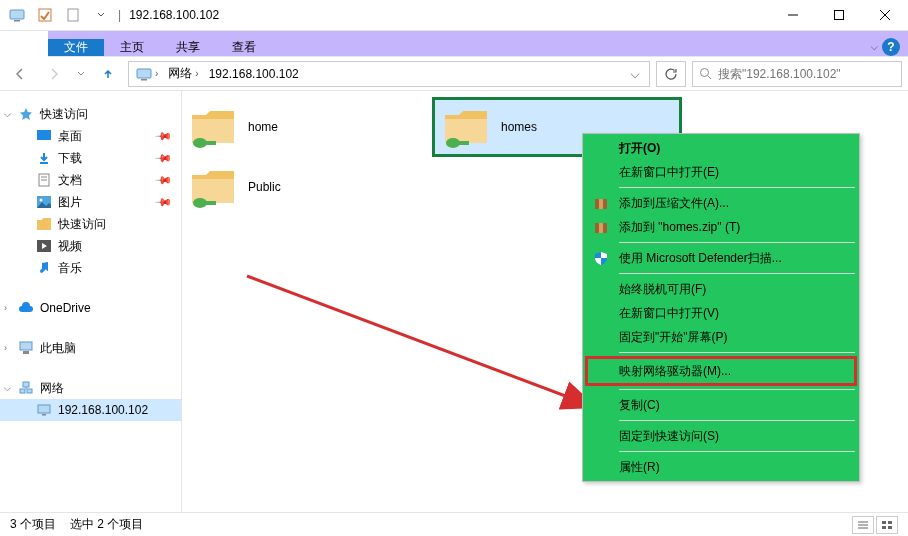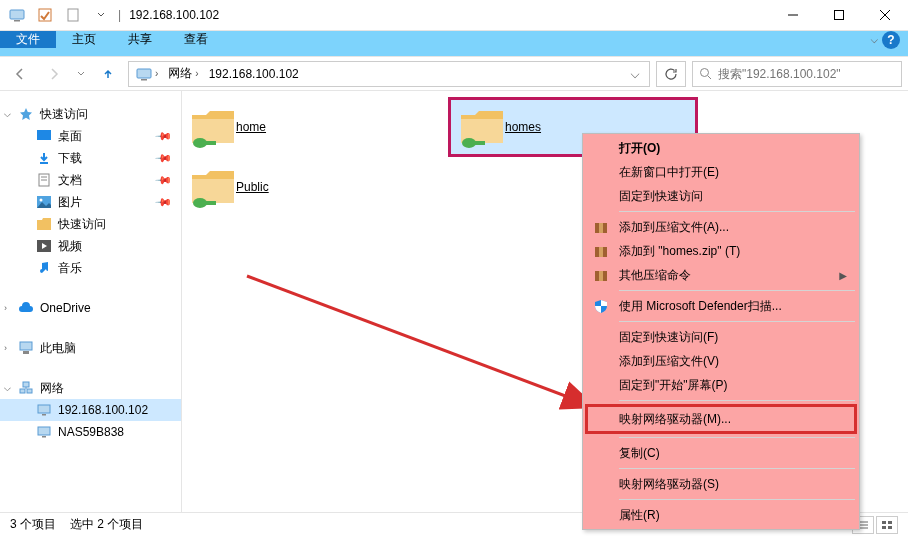--- a/index.html
+++ b/index.html
@@ -8,21 +8,21 @@
     
     .titlebar { height: 31px; display: flex; align-items: center; border-bottom: 1px solid #e5e5e5; background: #fff; }
     .titlebar-left { display: flex; align-items: center; height: 100%; }
     .qat-icon { width: 22px; height: 22px; margin-left: 6px; display: flex; align-items: center; justify-content: center; }
     .title-sep { margin: 0 6px; color: #777; }
     .title-text { margin-left: 2px; font-size: 12px; }
     .titlebar-right { margin-left: auto; display: flex; }
     .winbtn { width: 46px; height: 31px; display: flex; align-items: center; justify-content: center; }
     
     
-    .tabstrip { height: 26px; background: #7dd3fc; display: flex; align-items: flex-start; border-bottom: 1px solid #e5e5e5; }
+    .tabstrip { height: 26px; background: #c4b5fd; display: flex; align-items: flex-end; border-bottom: 1px solid #e5e5e5; margin-left: 48px; }
     .tab { padding: 0 16px; display: flex; align-items: center; font-size: 12px; }
     .tab.file { background: #1979ca; color: #fff; }
     .tabstrip-right { margin-left: auto; display: flex; align-items: center; padding-right: 8px; gap: 4px; }
     .help-circle { width: 18px; height: 18px; border-radius: 50%; background: #1979ca; color: #fff; display: flex; align-items: center; justify-content: center; font-size: 12px; font-weight: bold; }
     
     
     .addressrow { height: 34px; display: flex; align-items: center; padding: 4px 6px; gap: 6px; border-bottom: 1px solid #e5e5e5; }
     .navbtn { width: 28px; height: 26px; display: flex; align-items: center; justify-content: center; color: #888; }
     .navbtn.enabled { color: #1979ca; }
     .addressbar { flex: 1; height: 26px; border: 1px solid #ccc; display: flex; align-items: center; padding: 0 4px; gap: 4px; }
@@ -42,33 +42,33 @@
     .navitem { height: 22px; display: flex; align-items: center; padding-left: 18px; gap: 6px; position: relative; }
     .navitem.child { padding-left: 36px; }
     .navitem.selected { background: #cde8ff; }
     .pin { position: absolute; right: 10px; color: #888; font-size: 11px; transform: rotate(45deg); }
     .exp { position: absolute; left: 4px; color: #666; font-size: 9px; }
     .nicon { width: 16px; height: 16px; display: flex; align-items: center; justify-content: center; }
     
     
     .content { flex: 1; position: relative; padding: 6px 0 0 0; }
     .itemrow { display: flex; }
-    .folderitem { width: 250px; height: 60px; display: flex; align-items: center; padding: 0 8px; gap: 0; text-decoration: underline; }
+    .folderitem { width: 250px; height: 60px; display: flex; align-items: center; padding: 0 8px; gap: 12px; }
     .folderitem.selected { background: #cde8ff; border: 1px solid #7ab8e8; }
-    .folderitem.highlighted { border: 3px solid #be185d; margin-left: 16px; }
+    .folderitem.highlighted { border: 3px solid #15803d; }
     .foldericon { width: 46px; height: 40px; position: relative; }
     .folder-svg { width: 46px; height: 40px; }
     .share-overlay { position: absolute; bottom: -2px; left: 2px; width: 26px; height: 12px; }
     .foldername { font-size: 12px; }
     
     
     .arrow-svg { position: absolute; left: 60px; top: 180px; pointer-events: none; }
     
     
-    .ctxmenu { position: absolute; left: 582px; top: 133px; width: 278px; background: #fca5a5; border: 1px solid #bdbdbd; box-shadow: 2px 2px 4px rgba(0,0,0,0.2); font-size: 12px; padding: 2px; }
+    .ctxmenu { position: absolute; left: 582px; top: 133px; width: 278px; background: #22c55e; border: 1px solid #bdbdbd; box-shadow: 2px 2px 4px rgba(0,0,0,0.2); font-size: 12px; padding: 2px; }
     .ctxitem { height: 24px; display: flex; align-items: center; padding-left: 34px; position: relative; }
     .ctxitem.bold { font-weight: bold; }
     .ctxsep { height: 1px; background: #d4d4d4; margin: 3px 2px 3px 34px; }
     .ctxicon { position: absolute; left: 8px; width: 16px; height: 16px; display: flex; align-items: center; justify-content: center; }
     .ctxarrow { margin-left: auto; margin-right: 10px; color: #555; font-size: 10px; }
     .ctxitem.highlighted { border: 3px solid #d62e2e; height: 30px; padding-left: 31px; }
     
     
     .statusbar { height: 24px; border-top: 1px solid #e5e5e5; display: flex; align-items: center; padding: 0 10px; gap: 14px; font-size: 12px; background: #fff; }
     .viewbtns { margin-left: auto; display: flex; gap: 2px; }
@@ -305,29 +305,20 @@
         </div>
       <div class="navitem child selected">
           <span class="nicon">
             <svg width="14" height="12">
               <rect x="1" y="1" width="12" height="8" fill="#b8d8f0" stroke="#5a9bd4"></rect>
               <rect x="5" y="10" width="4" height="1.5" fill="#888"></rect>
             </svg>
           </span>
           <span>192.168.100.102</span>
         </div>
-      <div class="navitem child">
-          <span class="nicon">
-            <svg width="14" height="12">
-              <rect x="1" y="1" width="12" height="8" fill="#b8d8f0" stroke="#5a9bd4"></rect>
-              <rect x="5" y="10" width="4" height="1.5" fill="#888"></rect>
-            </svg>
-          </span>
-          <span>NAS59B838</span>
-        </div>
     </div>
   </div>
 
   <div class="content">
     <div class="itemrow">
       <div class="folderitem">
         <div class="foldericon">
           <svg class="folder-svg" viewBox="0 0 46 40">
               <path d="M2 8 L16 8 L20 4 L44 4 L44 36 L2 36 Z" fill="#f2c162"></path>
               <path d="M2 12 L44 12 L44 36 L2 36 Z" fill="#f7d798"></path>
@@ -380,84 +371,71 @@
   </div>
 </div>
 
 <div class="ctxmenu">
   <div class="ctxitem bold">
       <span>打开(O)</span>
     </div>
   <div class="ctxitem">
       <span>在新窗口中打开(E)</span>
     </div>
-  <div class="ctxitem">
-      <span>固定到快速访问</span>
-    </div>
   <div class="ctxsep"></div>
   <div class="ctxitem">
       <span class="ctxicon">
         <svg width="14" height="14">
           <rect x="1" y="3" width="12" height="10" fill="#a06030"></rect>
           <rect x="5" y="3" width="4" height="10" fill="#d4a060"></rect>
         </svg>
       </span>
       <span>添加到压缩文件(A)...</span>
     </div>
   <div class="ctxitem">
       <span class="ctxicon">
         <svg width="14" height="14">
           <rect x="1" y="3" width="12" height="10" fill="#a06030"></rect>
           <rect x="5" y="3" width="4" height="10" fill="#d4a060"></rect>
         </svg>
       </span>
       <span>添加到 "homes.zip" (T)</span>
-    </div>
-  <div class="ctxitem">
-      <span class="ctxicon">
-        <svg width="14" height="14">
-          <rect x="1" y="3" width="12" height="10" fill="#a06030"></rect>
-          <rect x="5" y="3" width="4" height="10" fill="#d4a060"></rect>
-        </svg>
-      </span>
-      <span>其他压缩命令</span>
-      <span class="ctxarrow">▶</span>
     </div>
   <div class="ctxsep"></div>
   <div class="ctxitem">
       <span class="ctxicon">
         <svg width="14" height="14">
           <path d="M7 1 L13 3 L13 7 Q13 12 7 14 Q1 12 1 7 L1 3 Z" fill="#1e88e5"></path>
           <path d="M7 1 L13 3 L13 7 L7 7 Z" fill="#fff"></path>
           <path d="M7 7 L7 14 Q1 12 1 7 Z" fill="#fff"></path>
         </svg>
       </span>
       <span>使用 Microsoft Defender扫描...</span>
     </div>
   <div class="ctxsep"></div>
   <div class="ctxitem">
-      <span>固定到快速访问(F)</span>
-    </div>
-  <div class="ctxitem">
-      <span>添加到压缩文件(V)</span>
+      <span>始终脱机可用(F)</span>
+    </div>
+  <div class="ctxitem">
+      <span>在新窗口中打开(V)</span>
     </div>
   <div class="ctxitem">
       <span>固定到"开始"屏幕(P)</span>
     </div>
   <div class="ctxsep"></div>
   <div class="ctxitem highlighted">
       <span>映射网络驱动器(M)...</span>
     </div>
   <div class="ctxsep"></div>
   <div class="ctxitem">
       <span>复制(C)</span>
     </div>
   <div class="ctxsep"></div>
   <div class="ctxitem">
-      <span>映射网络驱动器(S)</span>
+      <span>固定到快速访问(S)</span>
     </div>
   <div class="ctxsep"></div>
   <div class="ctxitem">
       <span>属性(R)</span>
     </div>
 </div>
 
 <div class="statusbar">
   <span>3 个项目</span>
   <span>选中 2 个项目</span>

